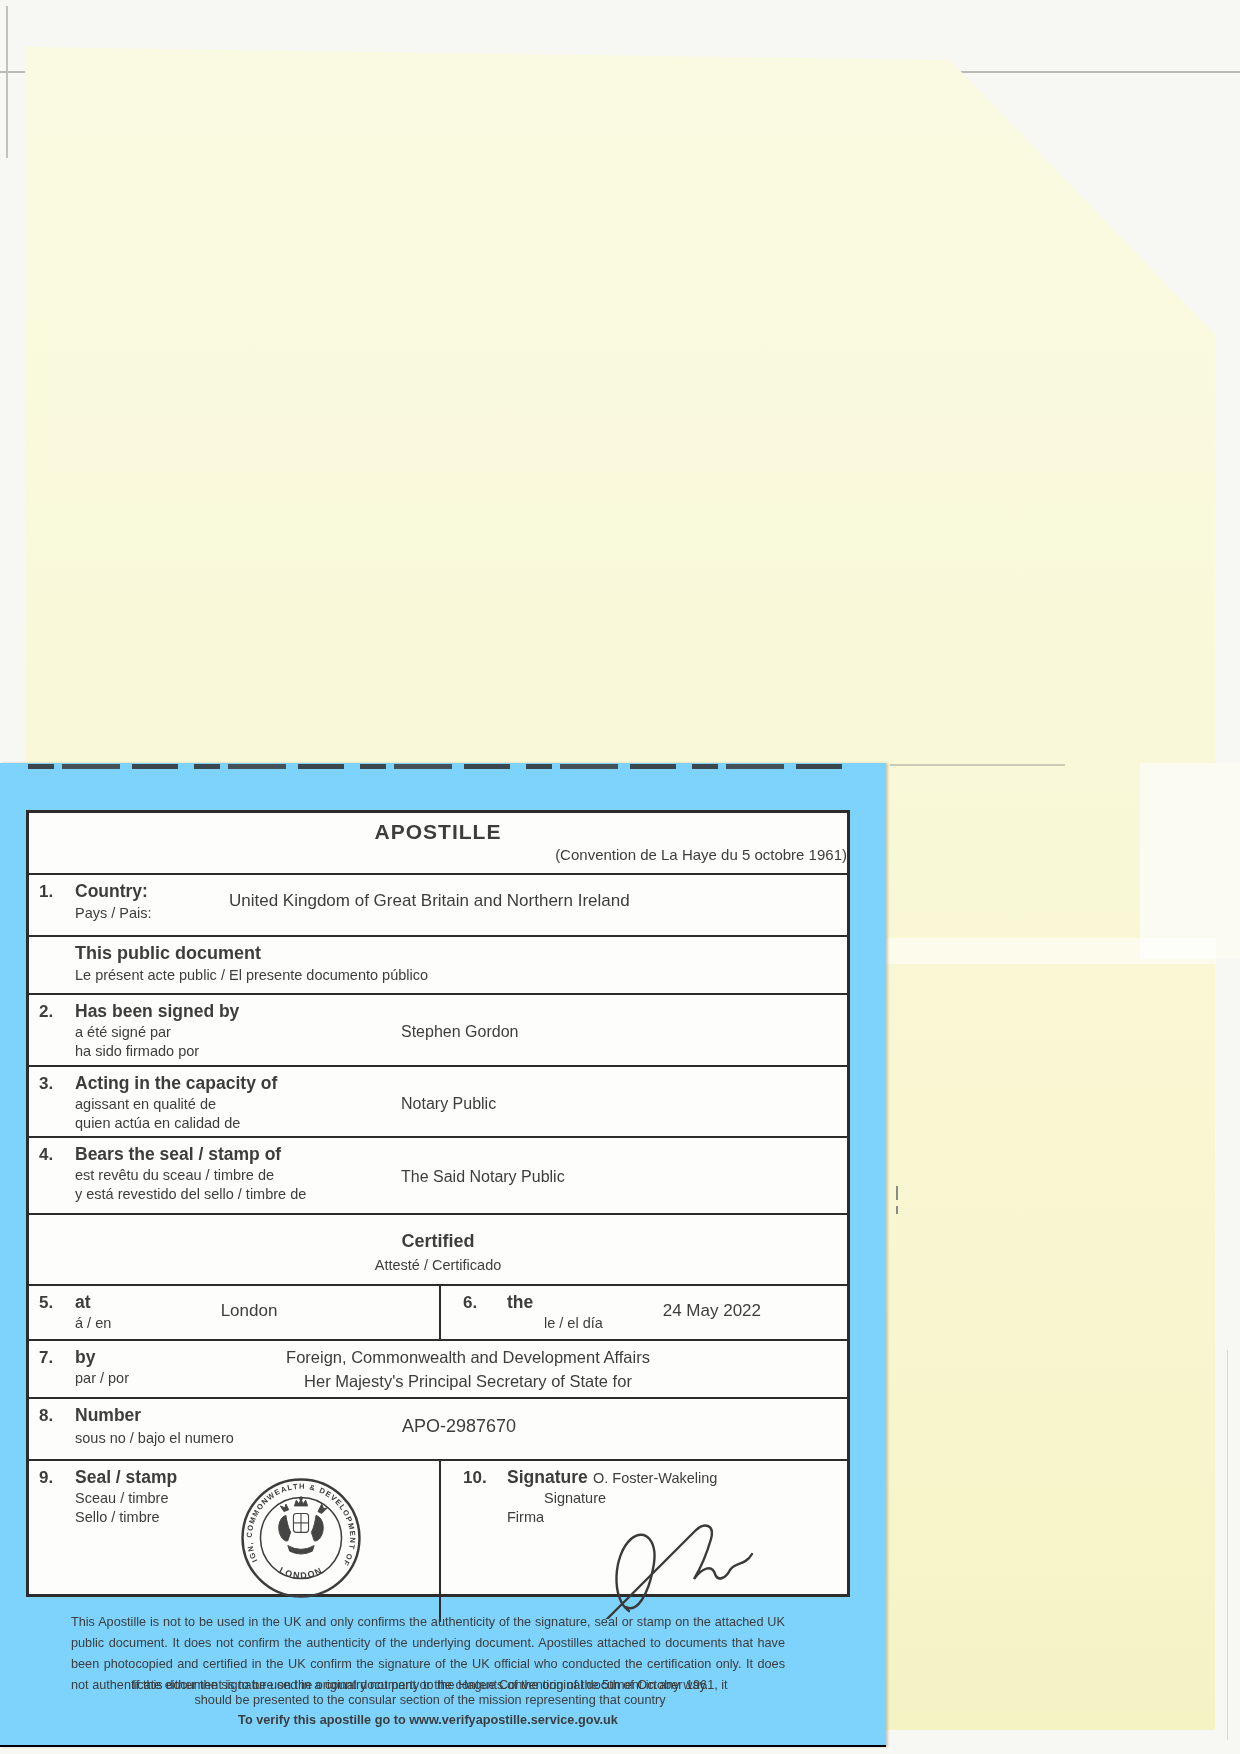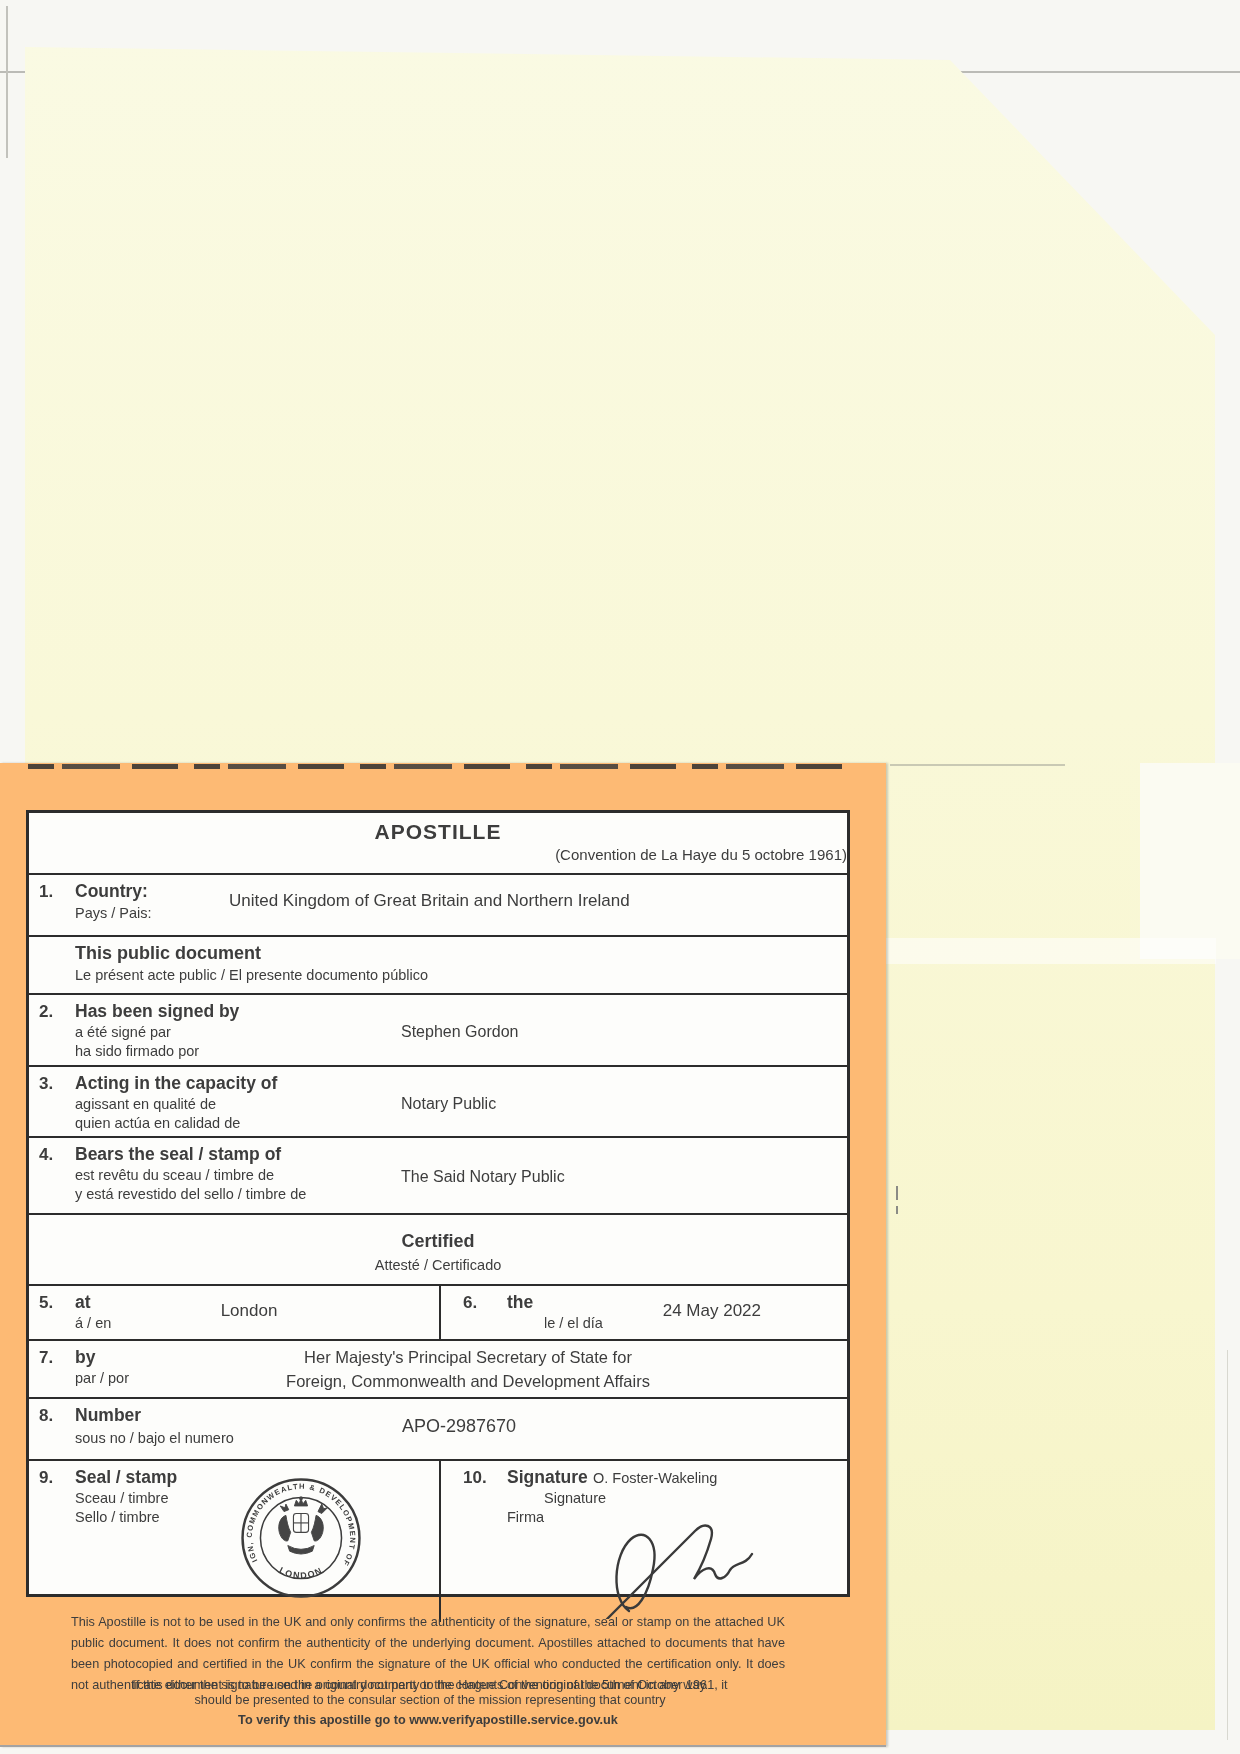--- a/index.html
+++ b/index.html
@@ -23,22 +23,22 @@
     background:linear-gradient(180deg,#fafae3 0%,#f9f8d8 40%,#f8f6cf 75%,#f5f3c4 100%);
     clip-path:polygon(0px 12px,925px 25px,1190px 300px,1190px 1695px,0px 1695px);
     box-shadow:0 2px 0 #c8c8b8;
   }
   .yellow-notch{left:1140px;top:763px;width:100px;height:196px;background:#fbfbf2;}
   .yellow-band{left:886px;top:938px;width:330px;height:26px;background:rgba(255,255,255,.55);}
   .edge-cont{left:890px;top:764px;width:175px;height:2px;background:#b5b5a5;opacity:.7;}
   
   .white-page{
     left:0;top:763px;width:886px;height:982px;
-    background:#fdba74;
-    border-bottom:2px solid #a3a3a3;
+    background:#7dd3fc;
+    border-bottom:2px solid #000000;
     box-shadow:2px 0 2px rgba(120,120,110,.35);
   }
   .torn-edge{
     position:absolute;top:1px;left:28px;width:824px;height:5px;
     background:repeating-linear-gradient(90deg,
       #2e2e2e 0 26px, transparent 26px 34px,
       #3a3a3a 34px 92px, transparent 92px 104px,
       #2e2e2e 104px 150px, transparent 150px 166px);
     opacity:.85;
   }
@@ -162,22 +162,22 @@
         <span class="sub1">le / el día</span>
         <span class="val" style="left:90px;top:15px;width:230px;text-align:right;font-size:17px">24 May 2022</span>
       </div>
     </div>
 
     <div class="trow r-by">
       <span class="num">7.</span>
       <span class="lbl">by</span>
       <span class="sub1">par / por</span>
       <div class="val" style="left:80px;right:20px;top:4px;text-align:center;white-space:normal;font-size:16.5px;line-height:24px">
+        <div>Foreign, Commonwealth and Development Affairs</div>
         <div>Her Majesty's Principal Secretary of State for</div>
-        <div>Foreign, Commonwealth and Development Affairs</div>
       </div>
     </div>
 
     <div class="trow r-number">
       <span class="num">8.</span>
       <span class="lbl">Number</span>
       <span class="sub1" style="top:31px">sous no / bajo el numero</span>
       <span class="val" style="left:300px;top:17px;width:260px;text-align:center;font-size:18px">APO-2987670</span>
     </div>
 

